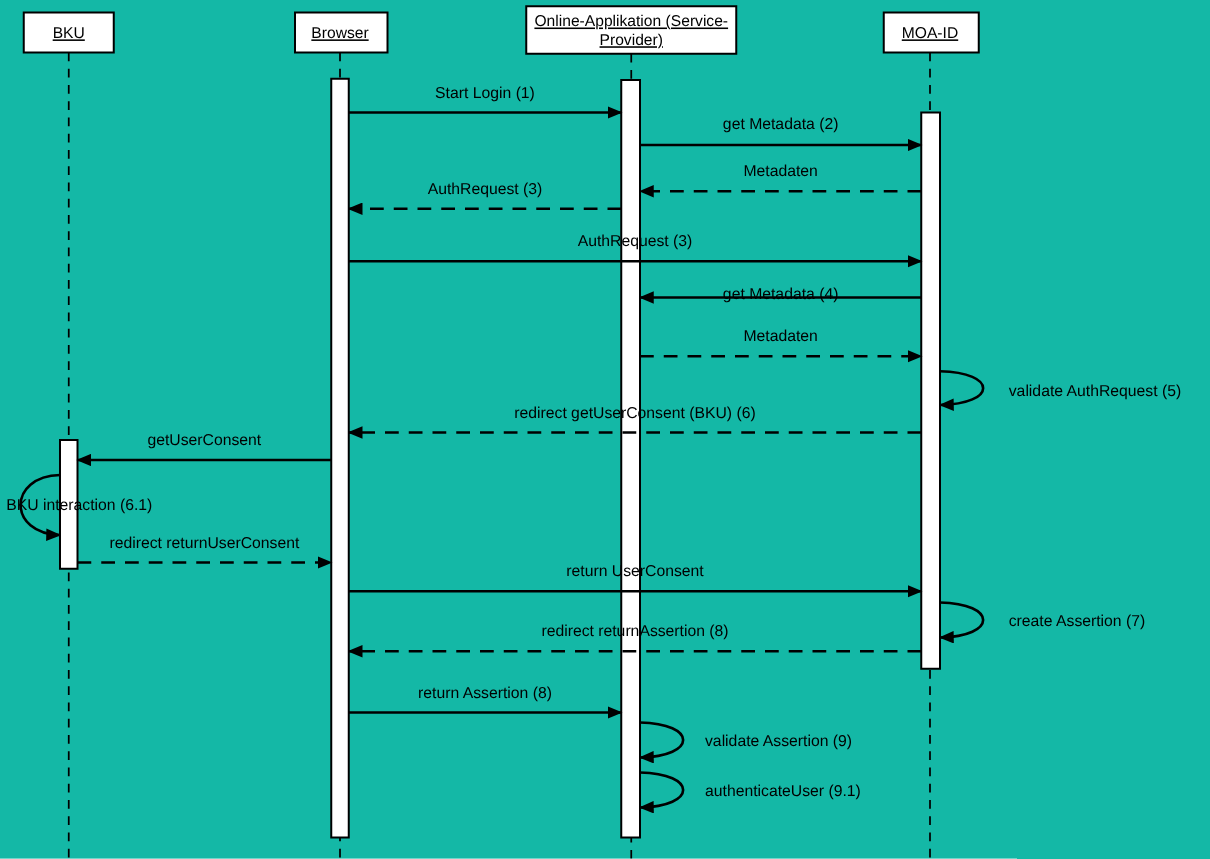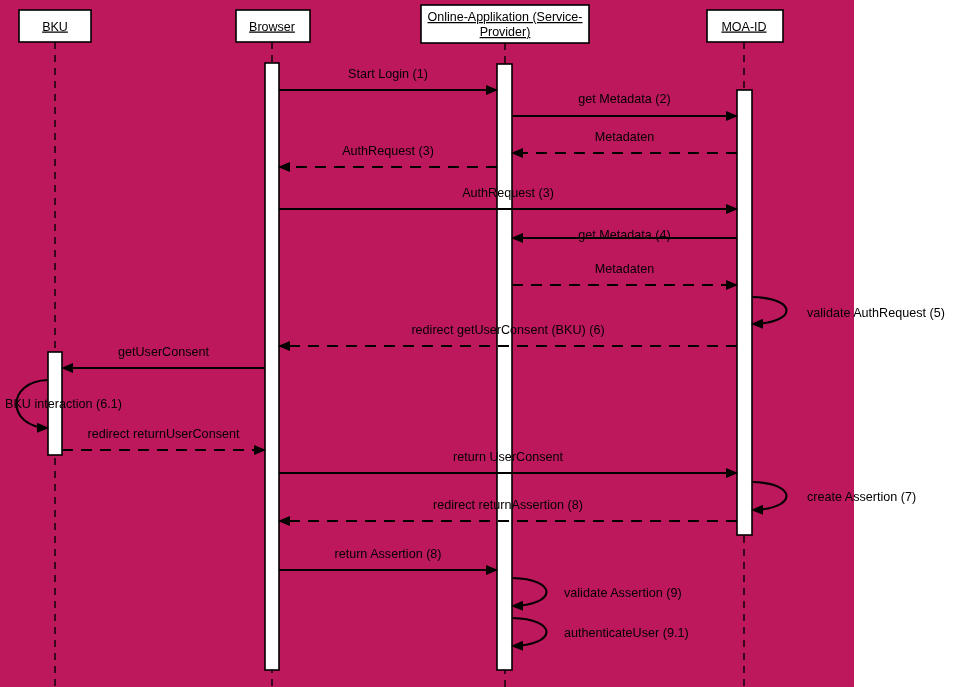--- a/index.html
+++ b/index.html
@@ -1,21 +1,21 @@
 <!DOCTYPE html>
 <html><head>
 <meta charset="utf-8">
 <style>
   html,body{margin:0;padding:0;background:#ffffff;}
   body{
     width:968px;height:687px;overflow:hidden;
     font-family:"Liberation Sans","DejaVu Sans",sans-serif;
     color:#000000;
   }
-  #stage{position:relative;width:854px;height:687px;background:#be185d;}
+  #stage{position:relative;width:968px;height:687px;background:#14b8a6;}
   svg#diagram{position:absolute;left:0;top:0;width:968px;height:687px;}
   .lifeline-box{
     fill:#ffffff;stroke:#000000;stroke-width:1.6;
   }
   .lifeline-label{
     font-family:"Liberation Sans","DejaVu Sans",sans-serif;
     font-size:12.5px;fill:#000;text-anchor:middle;
     text-decoration:underline;
   }
   .lifeline-dash{

